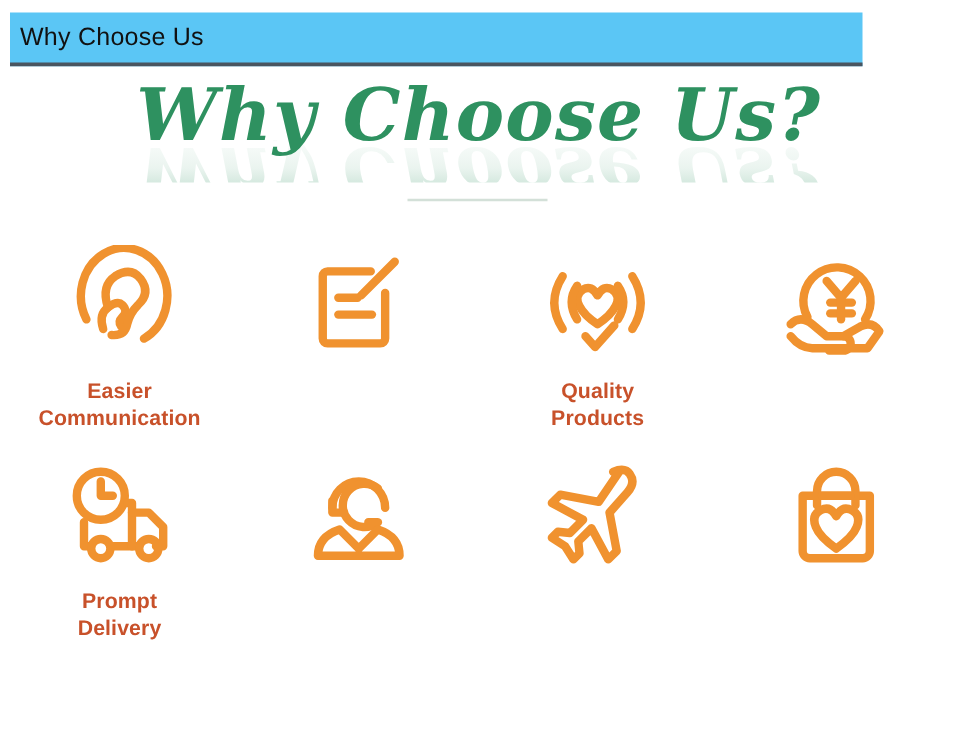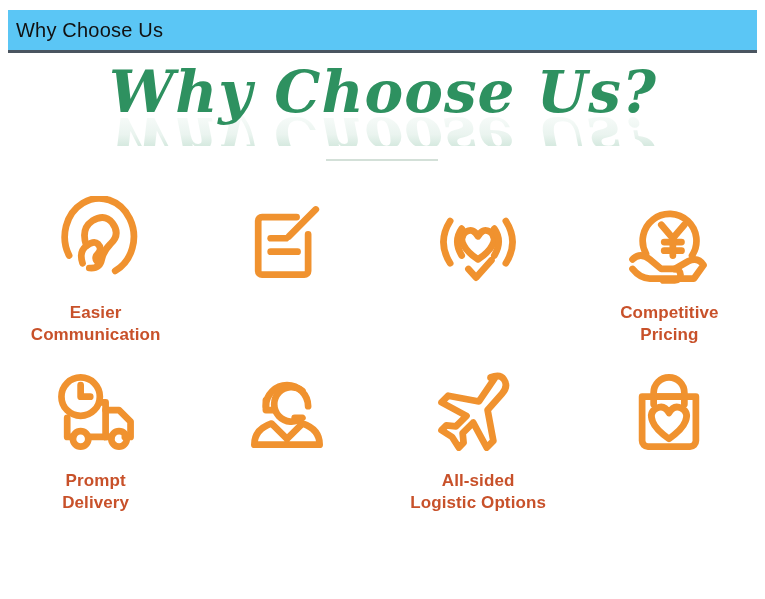--- a/index.html
+++ b/index.html
@@ -13,21 +13,21 @@
     overflow: hidden;
     font-family: "Liberation Sans", sans-serif;
     position: relative;
   }
 
   
   .header-bar {
     position: absolute;
     left: 8px;
     top: 10px;
-    width: 749px;
+    width: 682px;
     height: 43px;
     background: #5BC6F5;
     border-bottom: 3px solid #4a5560;
     box-sizing: border-box;
     display: flex;
     align-items: center;
   }
   .header-title {
     font-size: 20px;
     color: #111111;
@@ -159,36 +159,36 @@
       <span class="feature-icon">
         <svg viewBox="0 0 100 100" fill="none" stroke="#F0922F" stroke-width="7" stroke-linecap="round" stroke-linejoin="round">
           <path d="M50 42 q-5 -9 -12 -5 q-8 5 -3 14 q4 8 15 15 q11 -7 15 -15 q5 -9 -3 -14 q-7 -4 -12 5z"></path>
           <path d="M33 34 q-9 13 0 28"></path>
           <path d="M67 34 q9 13 0 28"></path>
           <path d="M21 26 q-14 22 0 44"></path>
           <path d="M79 26 q14 22 0 44"></path>
           <path d="M40 76 l8 9 l16 -18"></path>
         </svg>
       </span>
+      <div class="feature-label">Quality
+Products</div>
     </div>
 
     <div class="feature-cell">
       <span class="feature-icon">
         <svg viewBox="0 0 100 100" fill="none" stroke="#F0922F" stroke-width="7" stroke-linecap="round" stroke-linejoin="round">
           <path d="M26 60 A28 28 0 1 1 74 62"></path>
           <path d="M42 30 L54 44 L66 30"></path>
           <path d="M45 48 h18"></path>
           <path d="M45 57 h18"></path>
           <path d="M54 44 v18"></path>
           <path d="M12 66 q8 -8 18 0 l12 10 h14 a6 6 0 0 1 0 12 H44"></path>
           <path d="M56 76 l14 -8 q10 -5 16 4 l-10 14 H30 q-10 0 -18 -10"></path>
         </svg>
       </span>
-      <div class="feature-label">Competitive
-Pricing</div>
     </div>
 
   </div>
 
   <div class="feature-row">
 
     <div class="feature-cell">
       <span class="feature-icon">
         <svg viewBox="0 0 100 100" fill="none" stroke="#F0922F" stroke-width="7" stroke-linecap="round" stroke-linejoin="round">
           <circle cx="34" cy="34" r="20"></circle>
@@ -216,22 +216,20 @@
         </svg>
       </span>
     </div>
 
     <div class="feature-cell">
       <span class="feature-icon">
         <svg viewBox="0 0 100 100" fill="none" stroke="#F0922F" stroke-width="7" stroke-linecap="round" stroke-linejoin="round">
           <path d="M63 14 q10 -4 14 2 q5 7 -2 15 L60 48 l6 32 l-7 7 l-14 -26 l-11 11 l1 10 l-5 5 l-7 -11 l-11 -7 l5 -5 l10 1 l11 -11 l-26 -14 l7 -7 l32 6 L68 14z"></path>
         </svg>
       </span>
-      <div class="feature-label">All-sided
-Logistic Options</div>
     </div>
 
     <div class="feature-cell">
       <span class="feature-icon">
         <svg viewBox="0 0 100 100" fill="none" stroke="#F0922F" stroke-width="7" stroke-linecap="round" stroke-linejoin="round">
           <path d="M22 34 h56 v46 a6 6 0 0 1 -6 6 H28 a6 6 0 0 1 -6 -6z"></path>
           <path d="M34 42 V30 a16 16 0 0 1 32 0 v12"></path>
           <path d="M38 34 h24"></path>
           <path d="M50 78 q-14 -10 -17 -18 q-4 -10 4 -14 q8 -4 13 5 q5 -9 13 -5 q8 4 4 14 q-3 8 -17 18z"></path>
         </svg>

